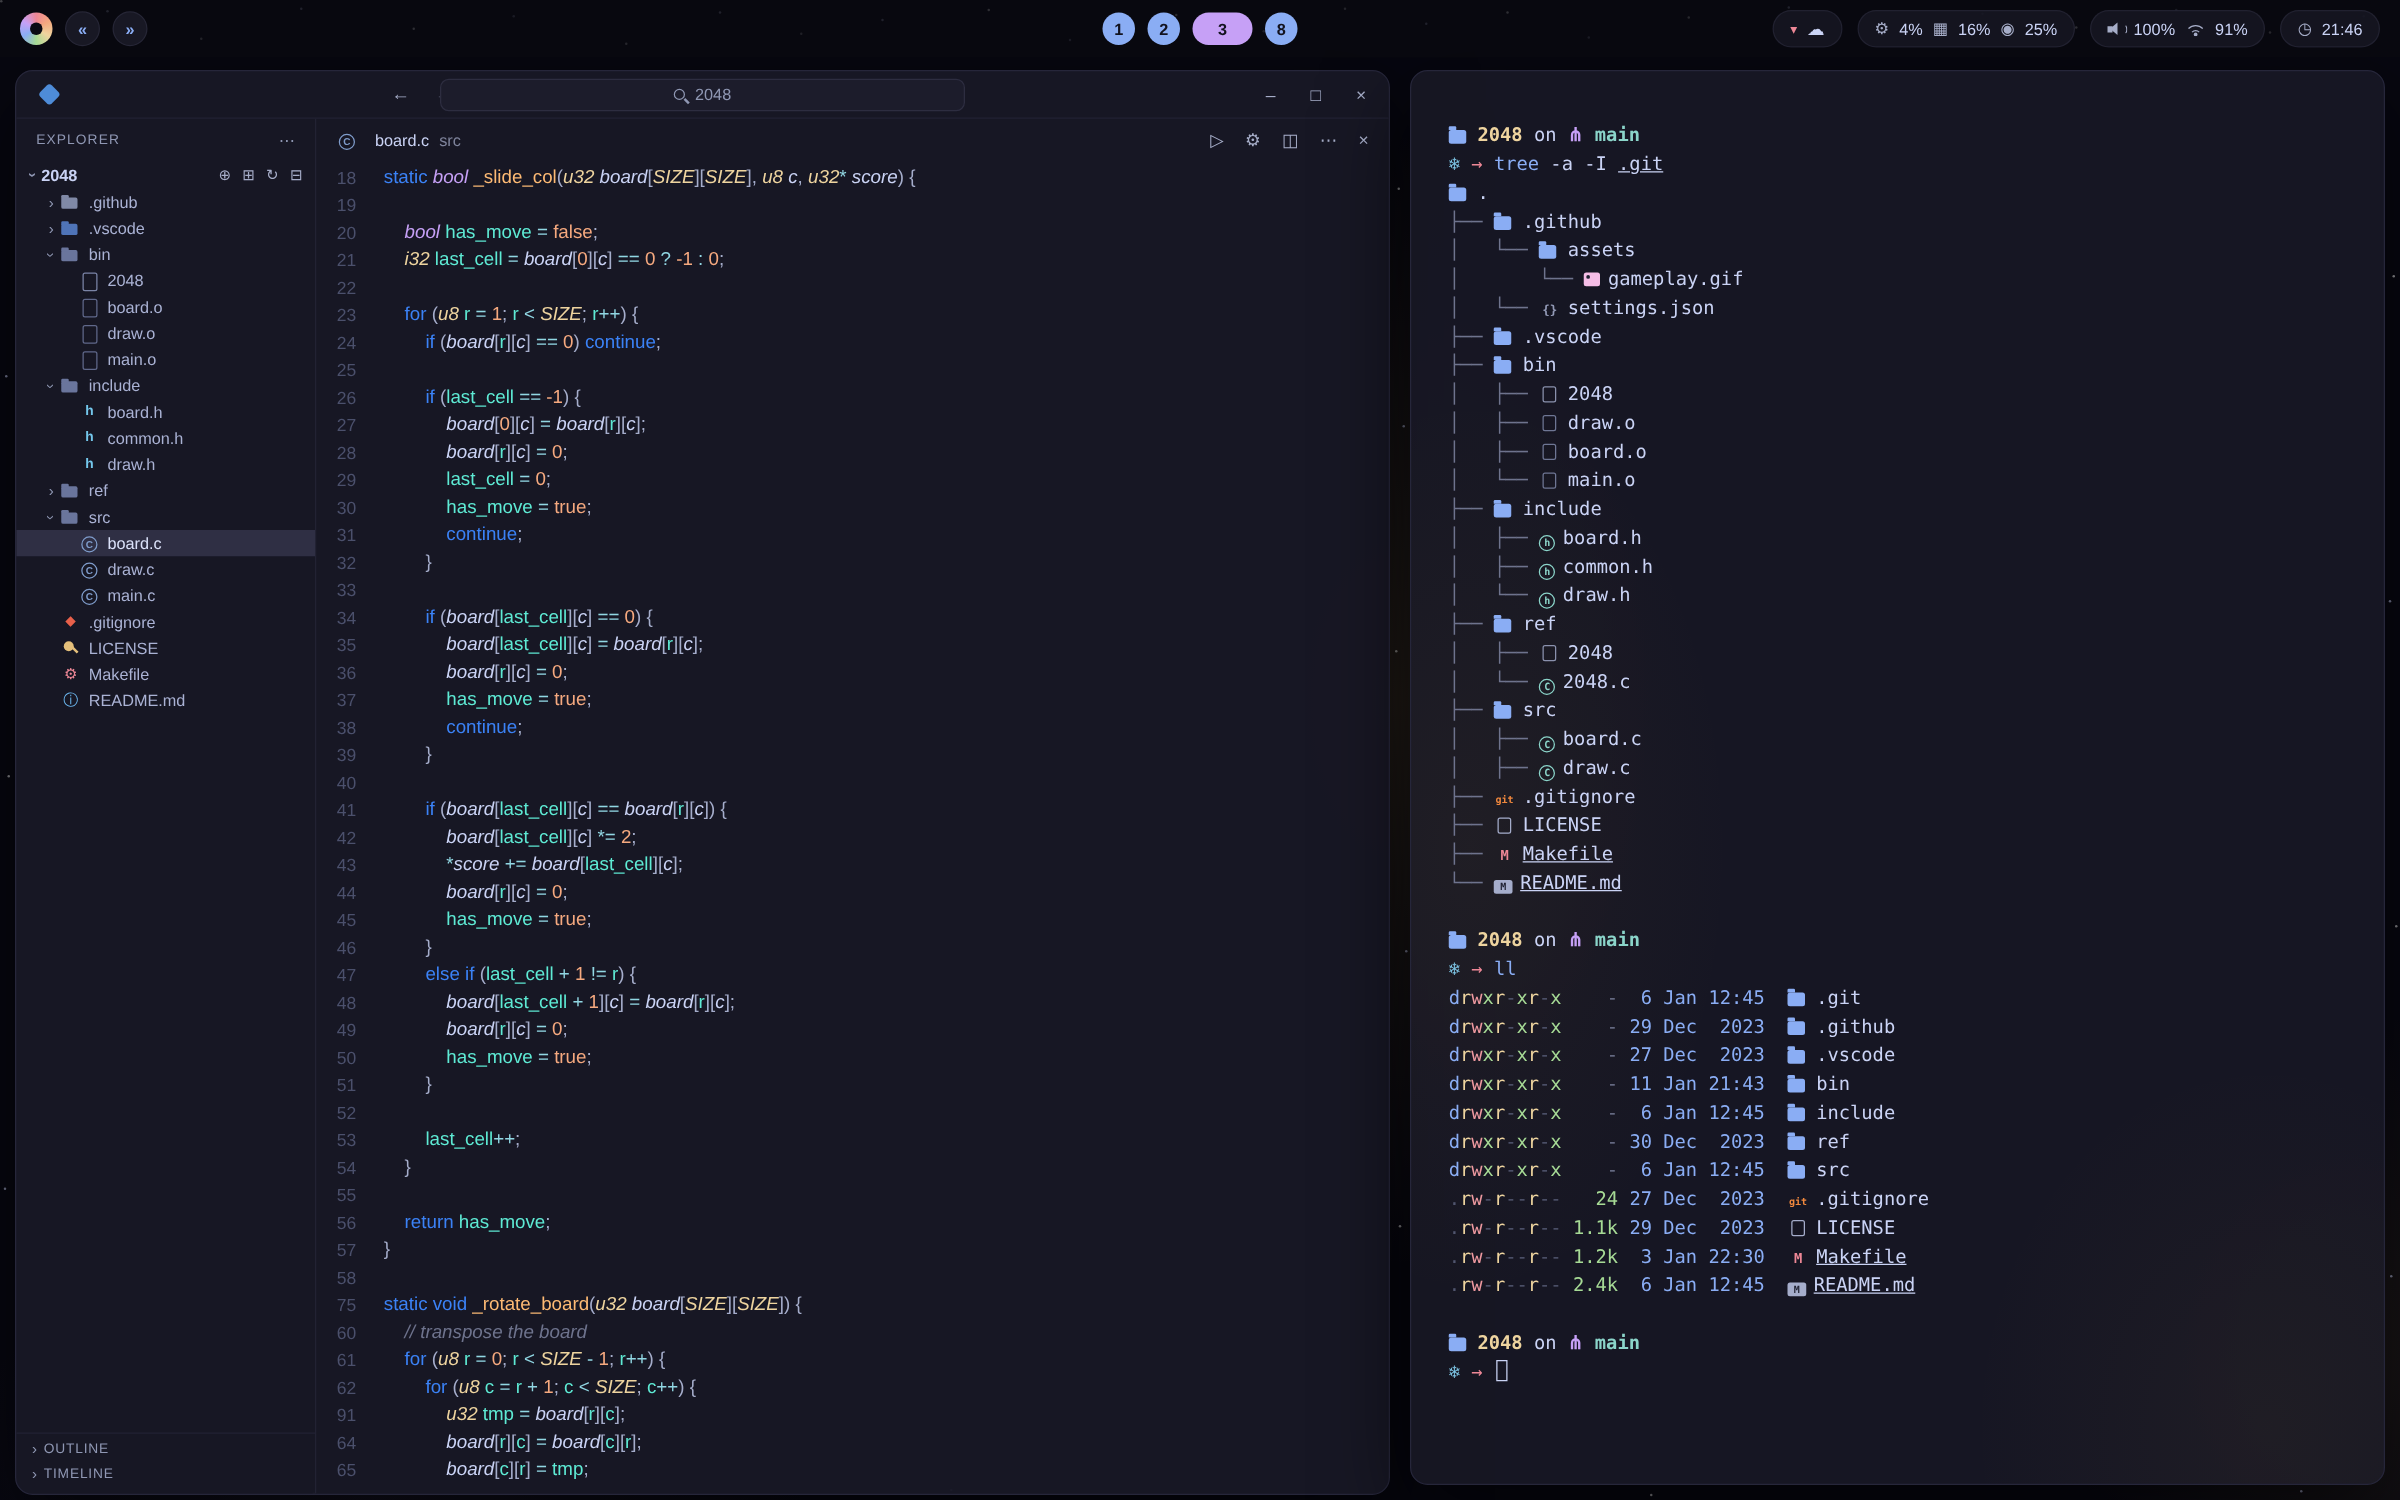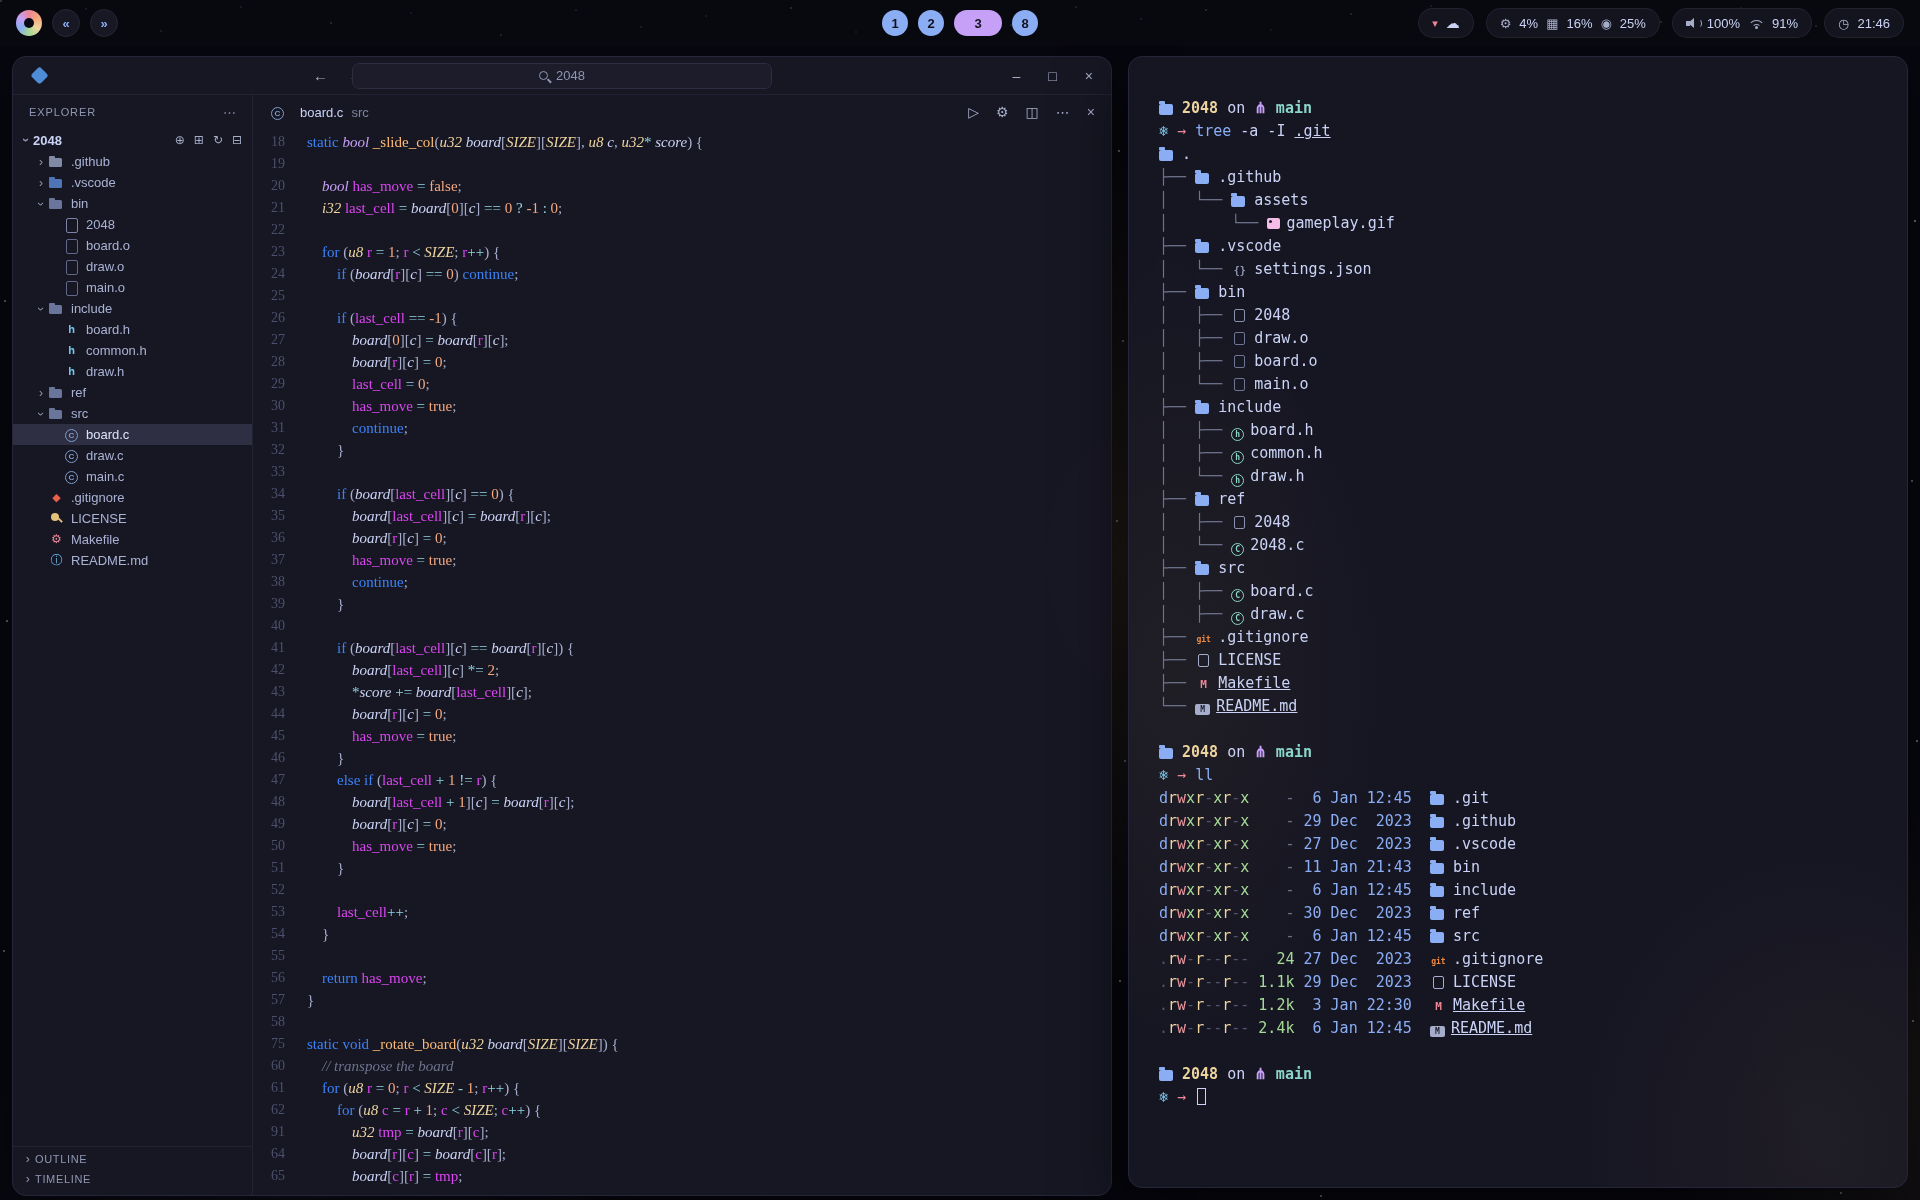--- a/index.html
+++ b/index.html
@@ -113,34 +113,34 @@
   .ei-make::before{content:"⚙"}
   .ei-readme{color:#6cb8f0;font-size:12px;line-height:15px}
   .ei-readme::before{content:"ⓘ"}
   
   .edmain{flex:1;display:flex;flex-direction:column;min-width:0}
   .crumbbar{height:34px;flex:none;display:flex;align-items:center;gap:8px;padding:0 16px;color:#cad3f5;
     font-size:13px;position:relative}
   .crumb-dir{color:#7f849c}
   .edactions{position:absolute;right:16px;display:flex;gap:17px;color:#a6adc8;font-size:14px}
   .edactions span{cursor:pointer}
-  .code{flex:1;overflow:hidden;padding-top:2px;font-family:Liberation Serif, serif;font-size:15px}
+  .code{flex:1;overflow:hidden;padding-top:2px;font-family:Liberation Sans, sans-serif;font-size:15px}
   .cl{display:flex;height:22px;line-height:22px;white-space:pre}
   .ln{width:54px;text-align:right;padding-right:22px;color:#4b506c;flex:none;font-size:14px}
   .lc{white-space:pre}
   .tk-k{color:#3b82f6}
   .tk-ki{color:#c6a0f6;font-style:italic}
   .tk-t{color:#eed49f;font-style:italic}
   .tk-fn{color:#fdba74}
   .tk-n,.tk-b{color:#f5a97f}
   .tk-o{color:#91d7e3}
   .tk-x{color:#a5adcb}
   .tk-c{color:#6e738d;font-style:italic}
   .tk-p{color:#cad3f5;font-style:italic}
-  .tk-v{color:#d946ef}
+  .tk-v{color:#5eead4}
   
   .term{left:1128px;top:56px;width:780px;height:1132px;border:1px solid #26263a;padding:40px 30px;
     font-family:"DejaVu Sans Mono",monospace;font-size:15px;color:#cad3f5;
     background:
       radial-gradient(300px 520px at 6% 55%, rgba(185,145,65,.055), transparent 70%),
       radial-gradient(340px 420px at 88% 96%, rgba(185,145,65,.05), transparent 70%),
       rgba(23,23,36,.94)}
   .tl{height:23px;line-height:23px;white-space:pre}
   .t-fg{color:#cad3f5}
   .t-dim{color:#6e738d}
@@ -445,22 +445,22 @@
   </div>
 </section>
 
 <section class="win term" id="term">
     <div class="tl"><span class="ti ti-folder"></span><span class="t-pdir">2048</span><span class="t-pon"> on </span><span class="t-gico">⋔ </span><span class="t-gbr">main</span></div>
     <div class="tl"><span class="t-snow">❄ </span><span class="t-arr">→ </span><span class="t-cmd">tree</span><span class="t-arg"> -a -I </span><span class="t-uarg">.git</span></div>
     <div class="tl"><span class="ti ti-folder"></span><span class="t-fg">.</span></div>
     <div class="tl"><span class="t-dim">├── </span><span class="ti ti-folder"></span><span class="t-fg">.github</span></div>
     <div class="tl"><span class="t-dim">│   └── </span><span class="ti ti-folder"></span><span class="t-fg">assets</span></div>
     <div class="tl"><span class="t-dim">│       └── </span><span class="ti ti-img"></span><span class="t-fg">gameplay.gif</span></div>
+    <div class="tl"><span class="t-dim">│   └── </span><span class="ti ti-json"></span><span class="t-fg">settings.json</span></div>
     <div class="tl"><span class="t-dim">├── </span><span class="ti ti-folder"></span><span class="t-fg">.vscode</span></div>
-    <div class="tl"><span class="t-dim">│   └── </span><span class="ti ti-json"></span><span class="t-fg">settings.json</span></div>
     <div class="tl"><span class="t-dim">├── </span><span class="ti ti-folder"></span><span class="t-fg">bin</span></div>
     <div class="tl"><span class="t-dim">│   ├── </span><span class="ti ti-file"></span><span class="t-fg">2048</span></div>
     <div class="tl"><span class="t-dim">│   ├── </span><span class="ti ti-bin"></span><span class="t-fg">draw.o</span></div>
     <div class="tl"><span class="t-dim">│   ├── </span><span class="ti ti-bin"></span><span class="t-fg">board.o</span></div>
     <div class="tl"><span class="t-dim">│   └── </span><span class="ti ti-bin"></span><span class="t-fg">main.o</span></div>
     <div class="tl"><span class="t-dim">├── </span><span class="ti ti-folder"></span><span class="t-fg">include</span></div>
     <div class="tl"><span class="t-dim">│   ├── </span><span class="ti ti-ch"></span><span class="t-fg">board.h</span></div>
     <div class="tl"><span class="t-dim">│   ├── </span><span class="ti ti-ch"></span><span class="t-fg">common.h</span></div>
     <div class="tl"><span class="t-dim">│   └── </span><span class="ti ti-ch"></span><span class="t-fg">draw.h</span></div>
     <div class="tl"><span class="t-dim">├── </span><span class="ti ti-folder"></span><span class="t-fg">ref</span></div>

